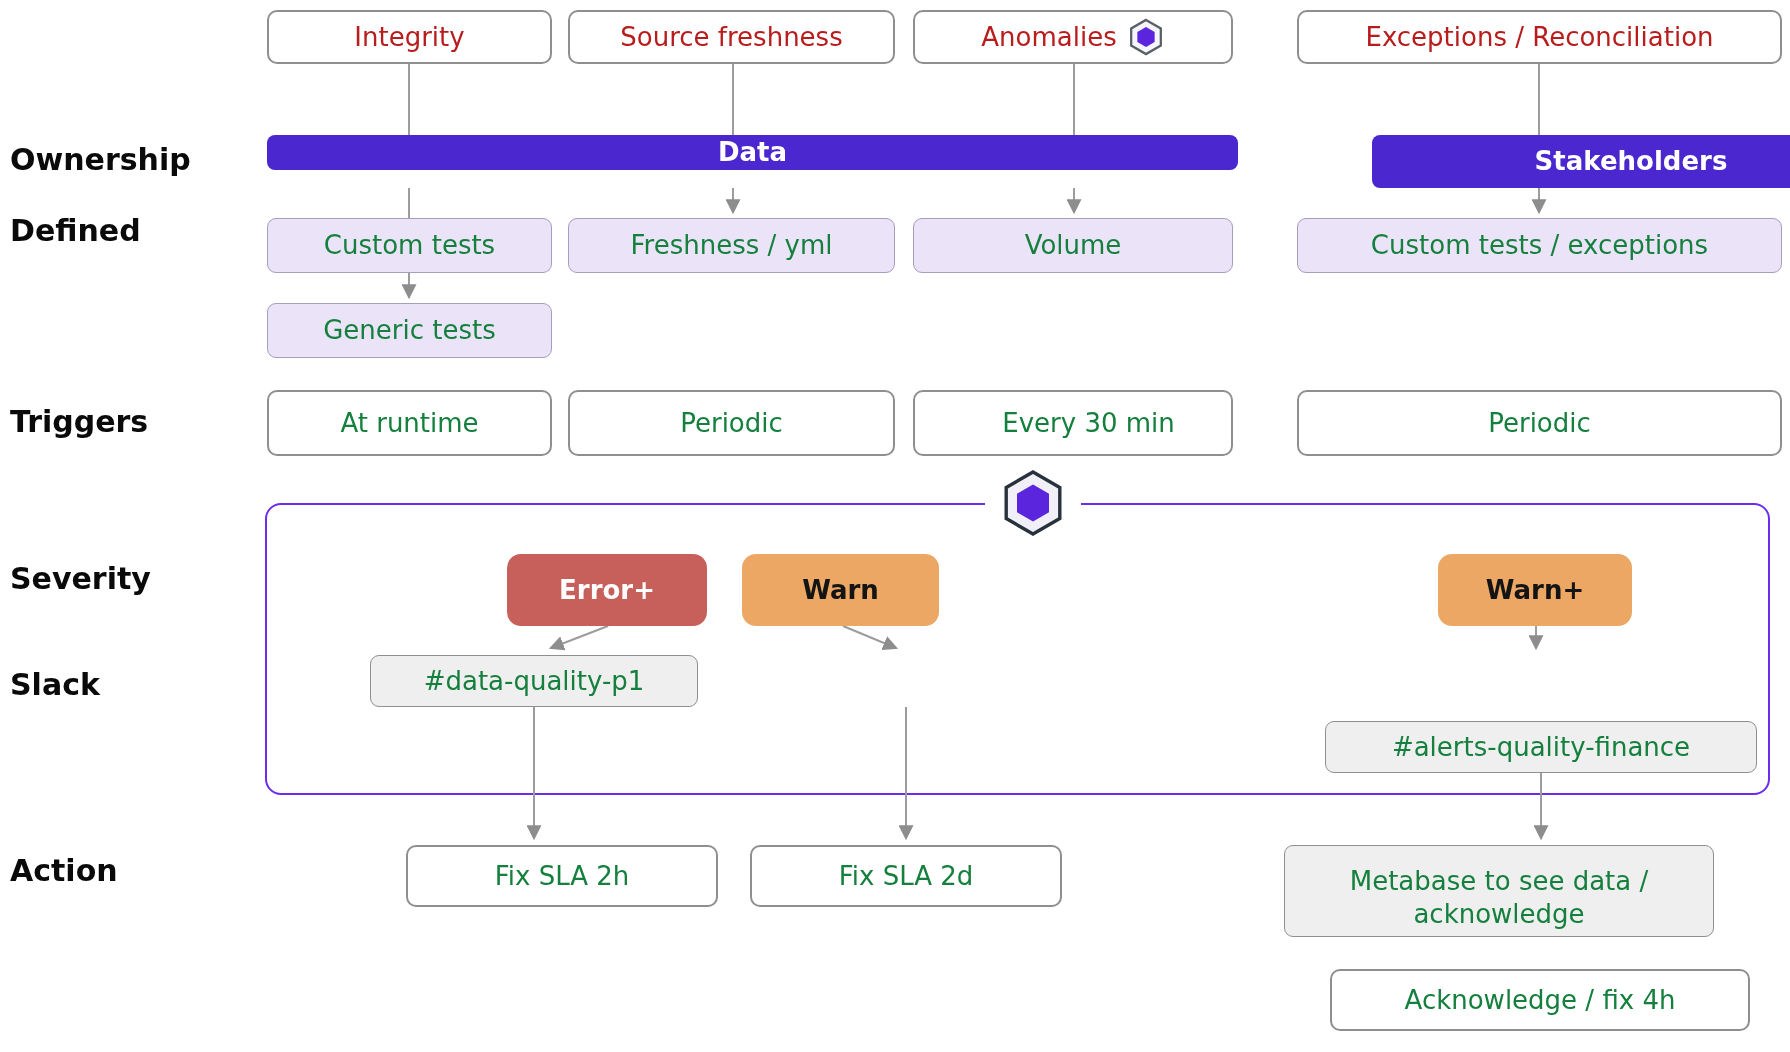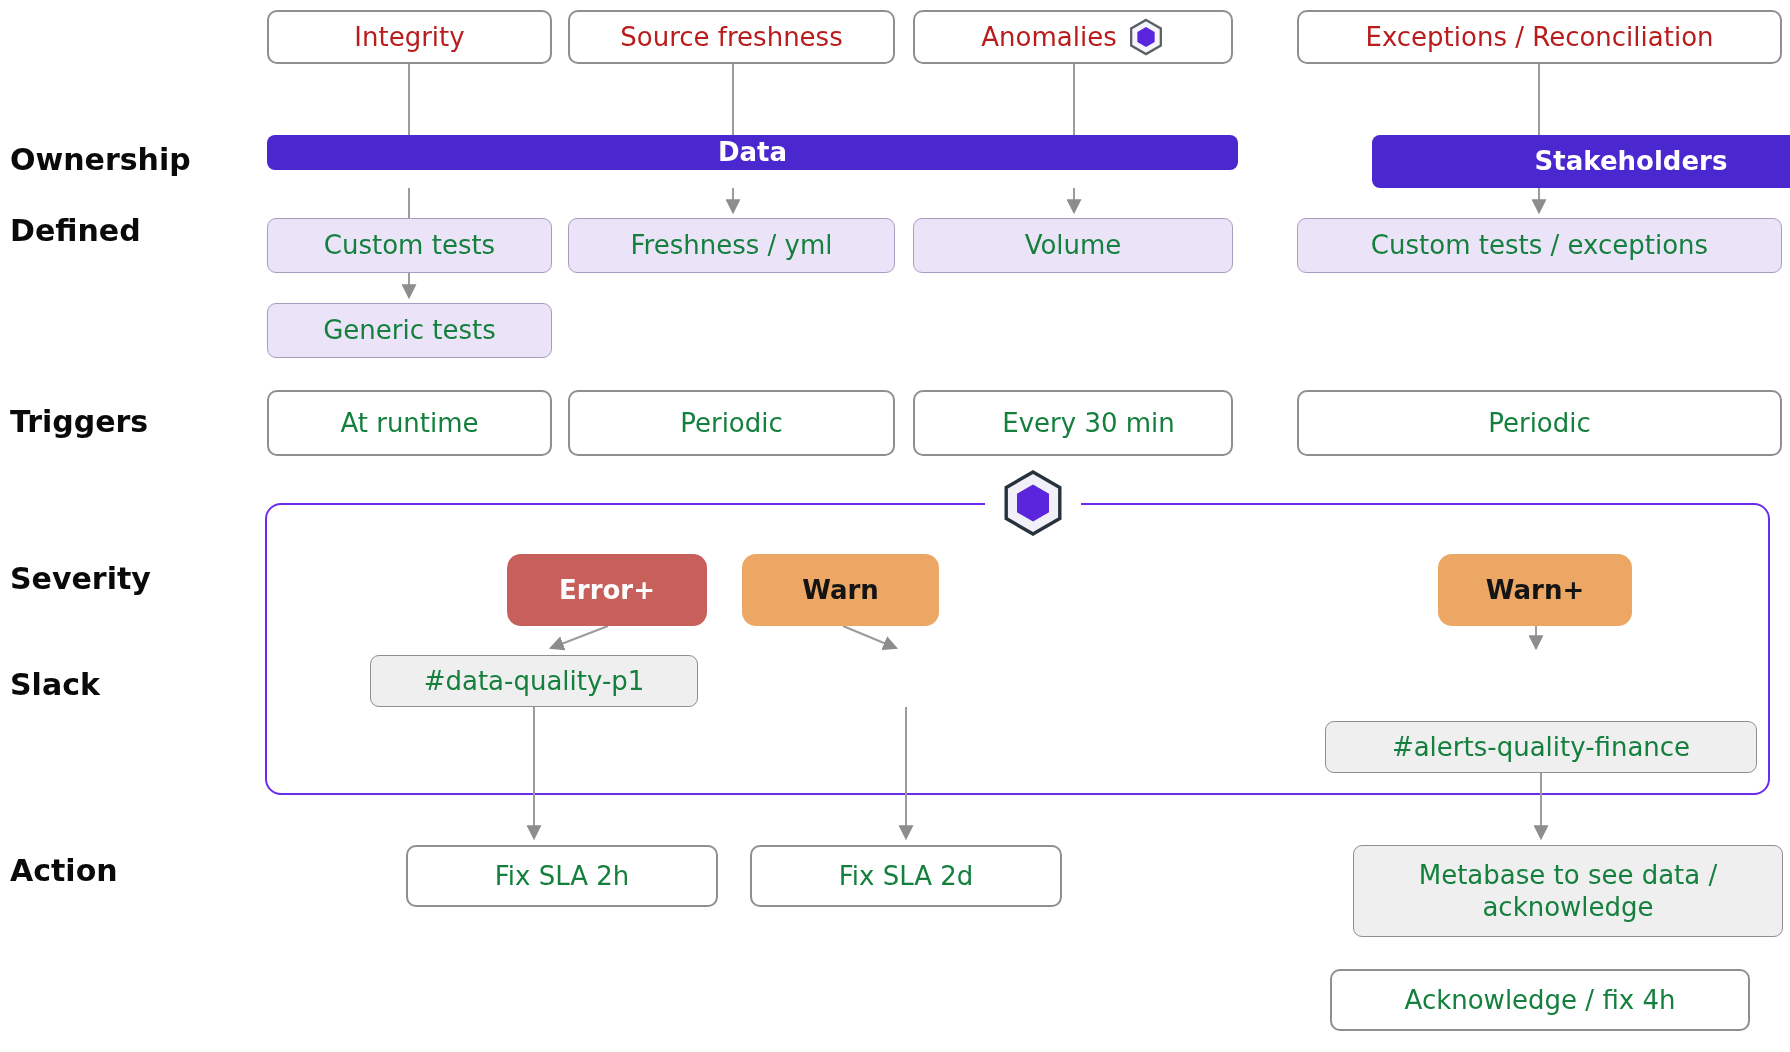--- a/index.html
+++ b/index.html
@@ -154,20 +154,20 @@
   <div class="box grayfill" style="left:1325px;top:721px;width:432px;height:52px;">
     <span>#alerts-quality-finance</span>
   </div>
 
   <div class="box white" style="left:376px;top:845px;width:312px;height:62px;margin-left:30px;">
     <span>Fix SLA 2h</span>
   </div>
   <div class="box white" style="left:750px;top:845px;width:312px;height:62px;">
     <span>Fix SLA 2d</span>
   </div>
-  <div class="box grayfill wrap" style="left:1353px;top:845px;width:430px;height:92px;">
+  <div class="box grayfill wrap" style="left:1284px;top:845px;width:430px;height:92px;align-items:flex-end;">
     <span>Metabase to see data / acknowledge</span>
   </div>
   <div class="box white" style="left:1330px;top:969px;width:420px;height:62px;">
     <span>Acknowledge / fix 4h</span>
   </div>
 
 </div>
 
 </body></html>

